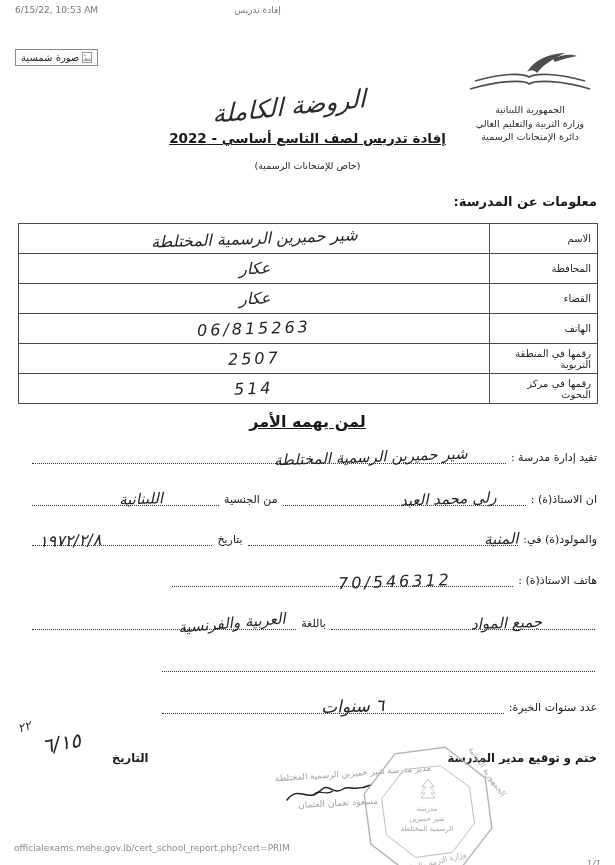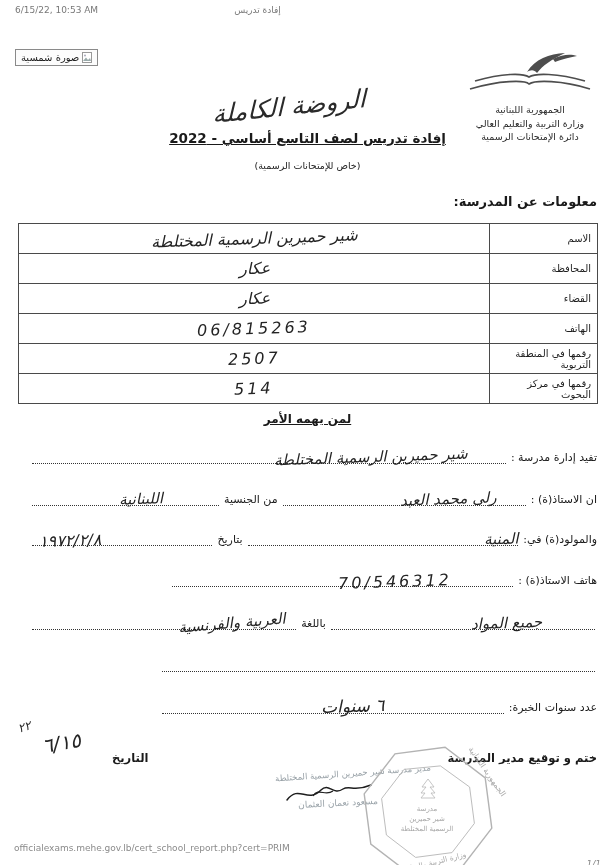--- a/index.html
+++ b/index.html
@@ -40,21 +40,21 @@
   table.school{
     position:absolute;left:18px;top:223px;width:580px;border-collapse:collapse;
     direction:rtl;
   }
   table.school td{border:1px solid #4a4a4a;height:29px;font-size:10px;padding:0 6px;}
   td.lbl-cell{width:95px;color:#1f1f1f;}
   td.val-cell{text-align:center;}
   td.val-cell .hw{font-size:16px;}
   td.val-cell .hw-num{font-size:16px;}
   
-  .concern-heading{left:0;top:412px;width:615px;text-align:center;font-size:12px;font-weight:bold;direction:rtl;}
+  .concern-heading{left:0;top:412px;width:615px;text-align:center;font-size:16px;font-weight:bold;direction:rtl;}
   .concern-heading span{text-decoration:underline;}
   .hline{
     position:absolute;right:18px;left:30px;display:flex;direction:rtl;
     align-items:flex-end;font-size:11px;
   }
   .hline .lbl{white-space:nowrap;flex:0 0 auto;padding-left:3px;text-align:right;}
   .hline .mid{white-space:nowrap;flex:0 0 auto;padding:0 3px;}
   .fill{flex:1 1 auto;border-bottom:1.4px dotted #333;position:relative;height:15px;margin:0 2px;}
   .fill .hw{position:absolute;bottom:-3px;font-size:15px;}
   .fill .hw-num{position:absolute;bottom:-5px;font-size:16px;}

